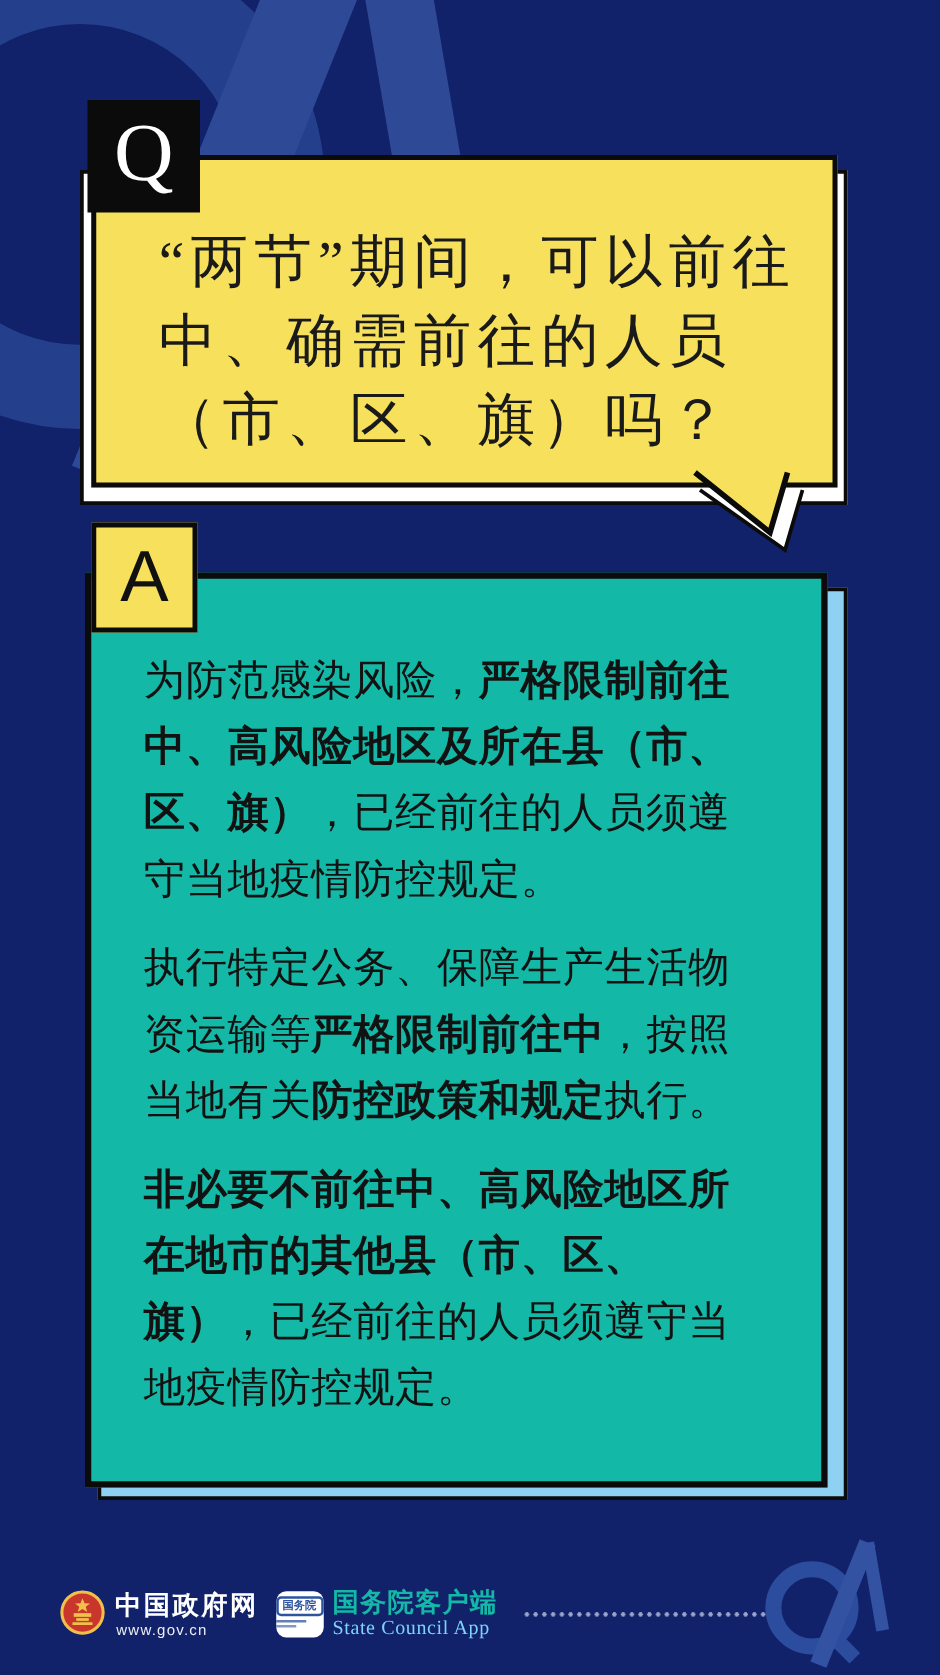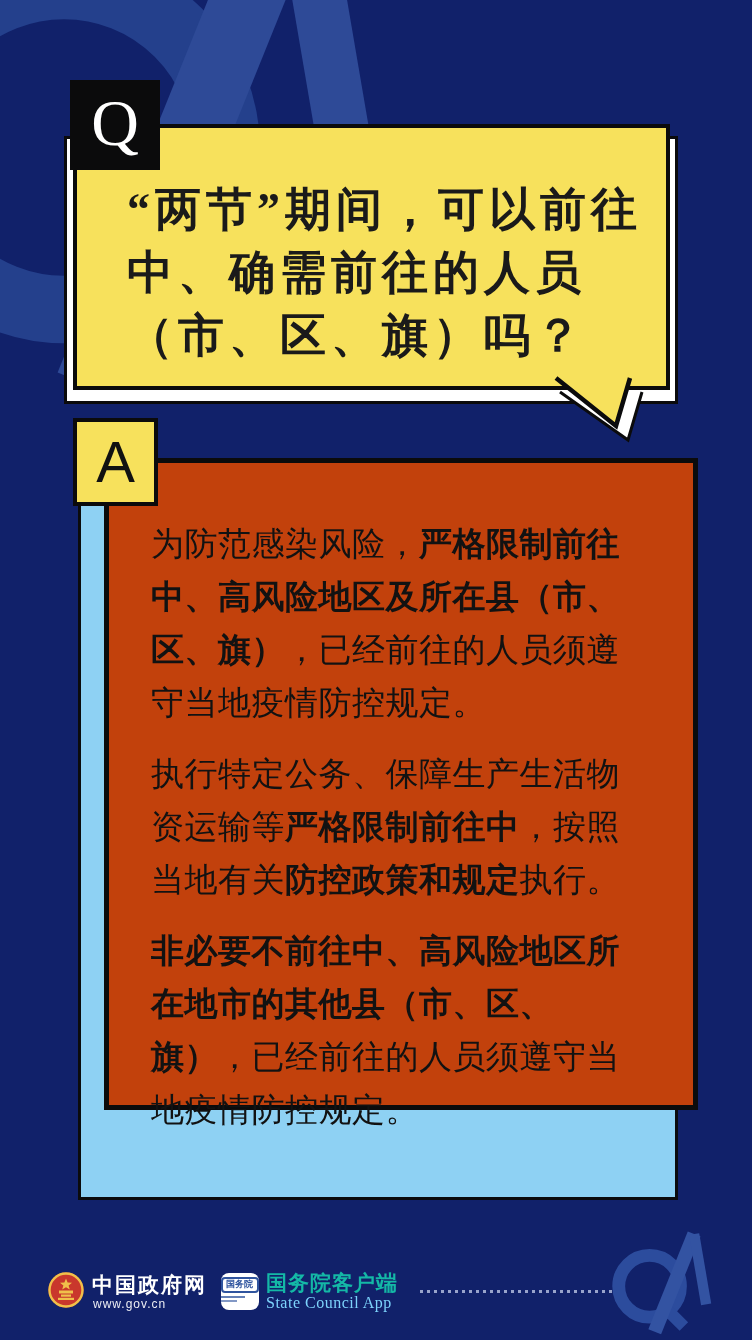--- a/index.html
+++ b/index.html
@@ -13,32 +13,32 @@
   .q-badge{position:absolute;left:70px;top:80px;width:90px;height:90px;background:#0B0B0C;
            display:flex;align-items:center;justify-content:center;z-index:6;}
   .q-badge span{color:#FFFFFF;font-family:"Liberation Serif",serif;font-size:66px;
                 font-weight:400;line-height:1;transform:translateY(-2px);}
   
   .bubble-shadow{position:absolute;left:64px;top:136px;width:614px;height:268px;
                  background:#FFFFFF;border:3px solid #0B0B0C;z-index:1;}
   .bubble{position:absolute;left:73px;top:124px;width:597px;height:266px;
           background:#F7E15C;border:4px solid #0B0B0C;z-index:2;
           padding:50px 24px 0 50px;}
-  .q-line{font-family:"Liberation Serif",serif;font-weight:700;color:#1A1A1A;
+  .q-line{font-family:"Liberation Serif",serif;font-weight:400;color:#1A1A1A;
           font-size:46px;line-height:63px;letter-spacing:5px;white-space:nowrap;}
   .tail{position:absolute;left:540px;top:356px;z-index:3;}
   
   .a-badge{position:absolute;left:73px;top:418px;width:85px;height:88px;background:#F7E15C;
            border:4px solid #0B0B0C;display:flex;align-items:center;justify-content:center;z-index:6;}
   .a-badge span{color:#111;font-size:58px;line-height:1;font-weight:400;}
   
   .card-shadow{position:absolute;left:78px;top:470px;width:600px;height:730px;
                background:#8ED1F3;border:3px solid #0B0B0C;z-index:1;}
-  .card{position:absolute;left:68px;top:458px;width:594px;height:652px;background:#c2410c;
-        border:5px solid #0B0B0C;z-index:2;padding:54px 42px 0 42px;margin-left:36px;}
+  .card{position:absolute;left:68px;top:458px;width:594px;height:732px;background:#14b8a6;
+        border:5px solid #0B0B0C;z-index:2;padding:54px 42px 0 42px;}
   .card p{margin:0 0 0 0;color:#121212;font-size:33px;line-height:53px;letter-spacing:.5px;}
   .card p + p{margin-top:18px;}
   .card .b{font-weight:700;}
   
   .footer{position:absolute;left:0;top:1255px;width:632px;height:70px;z-index:4;}
   .emblem{position:absolute;left:47px;top:16px;width:38px;height:38px;}
   .gov-title{position:absolute;left:92px;top:19px;color:#fff;font-size:21px;font-weight:700;
              letter-spacing:2px;line-height:1;}
   .gov-url{position:absolute;left:93px;top:43px;color:rgba(255,255,255,.92);font-size:12px;
            letter-spacing:1px;line-height:1;}

